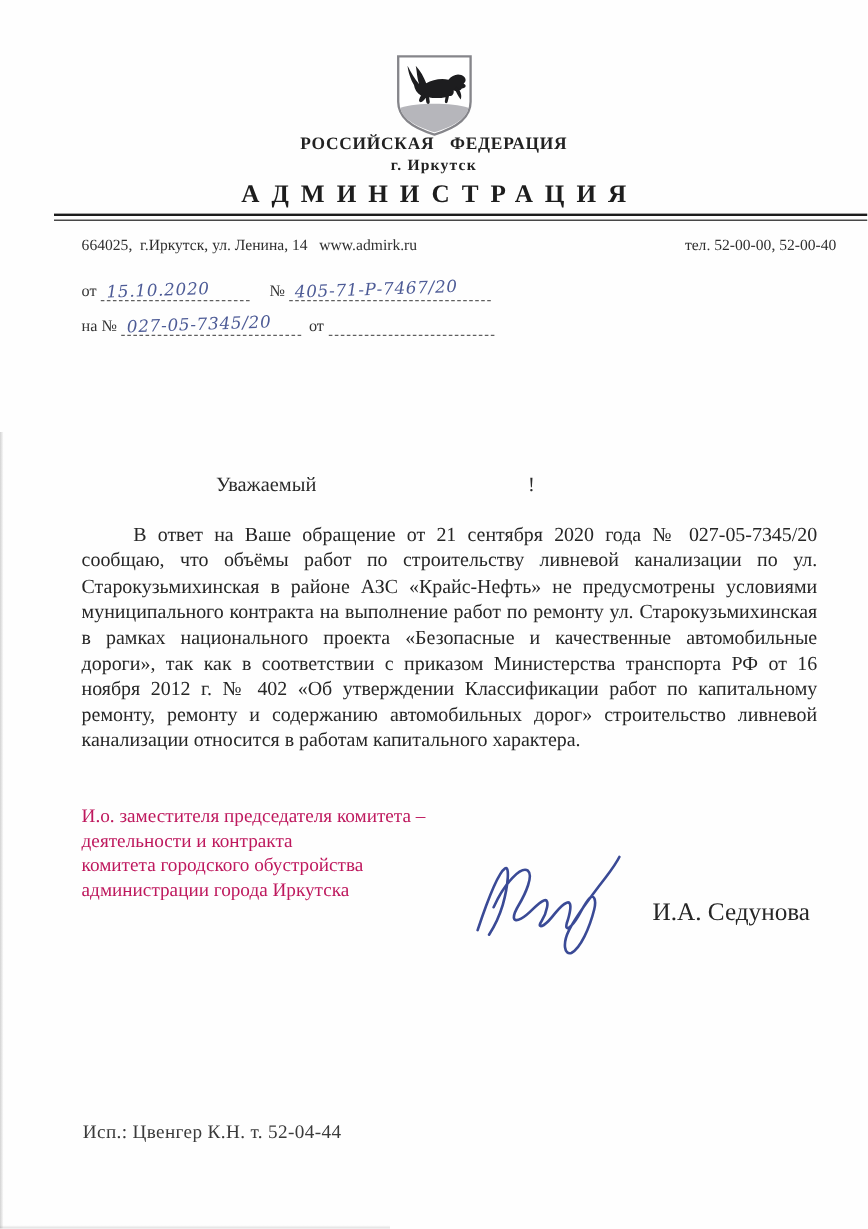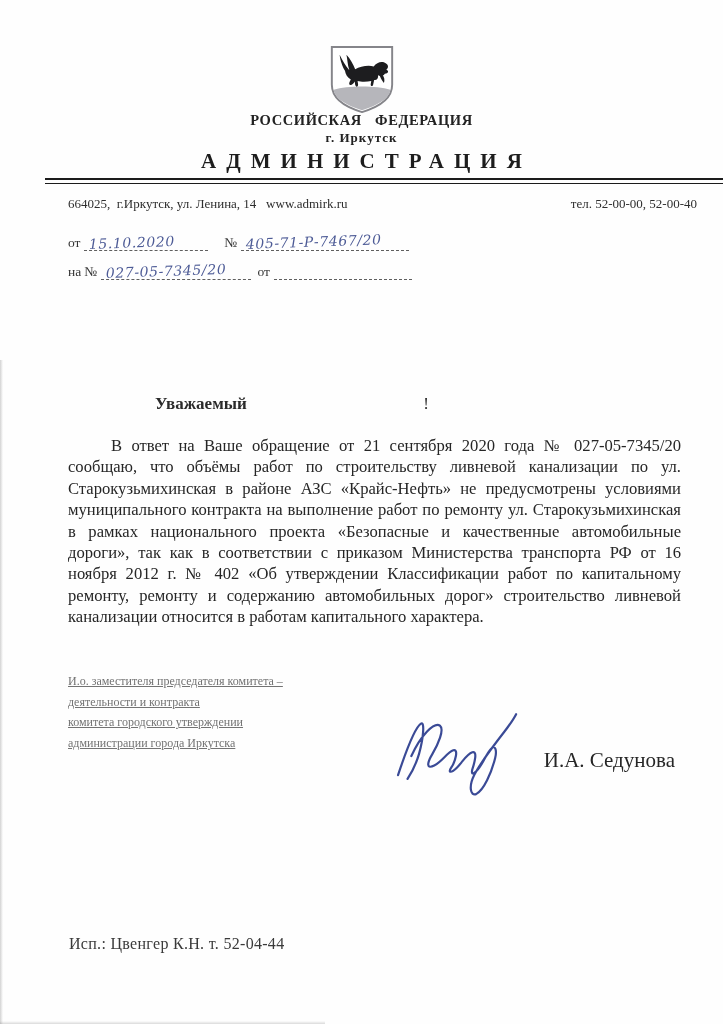--- a/index.html
+++ b/index.html
@@ -41,28 +41,28 @@
   .w170{width:168px;}
   .w150{width:150px;margin-right:6px;}
   .w140{width:138px;}
   .hand{position:absolute;left:5px;bottom:-2px;
     font-family:"DejaVu Serif",serif;font-style:italic;
     color:#4d5b96;font-size:14px;letter-spacing:.6px;white-space:nowrap;
     transform:rotate(-2deg);transform-origin:left bottom;}
 
   
   .greeting{position:absolute;top:394px;left:68px;font-size:17px;color:#2a2a2a;}
-  .greeting .sal{margin-left:87px;font-weight:bold;}
+  .greeting .sal{margin-left:112px;}
   .greeting .gap{display:inline-block;width:168px;}
   .body-par{position:absolute;top:435px;left:68px;width:613px;margin:0;
     font-size:16.6px;line-height:21.4px;text-align:justify;text-indent:43px;color:#262626;}
 
   
   .sig-block{position:absolute;top:671px;left:68px;width:613px;height:108px;}
-  .sig-lines{font-size:12px;line-height:20.7px;color:#737373;text-decoration:underline;}
+  .sig-lines{font-size:16px;line-height:20.7px;color:#be185d;}
   .sig-autograph{position:absolute;left:318px;top:26px;}
   .sig-name{position:absolute;right:6px;bottom:6px;font-size:21px;color:#262626;}
 
   
   .exec{position:absolute;top:935px;left:69px;font-size:16px;letter-spacing:.3px;color:#3a3a3a;text-align:right;}
 </style>
 </head>
 <body>
 
 <div class="page">
@@ -121,21 +121,21 @@
     <span class="gap"></span>
     <span>!</span>
   </div>
 
   <p class="body-par">В ответ на Ваше обращение от 21 сентября 2020 года № 027-05-7345/20 сообщаю, что объёмы работ по строительству ливневой канализации по ул. Старокузьмихинская в районе АЗС «Крайс-Нефть» не предусмотрены условиями муниципального контракта на выполнение работ по ремонту ул. Старокузьмихинская в рамках национального проекта «Безопасные и качественные автомобильные дороги», так как в соответствии с приказом Министерства транспорта РФ от 16 ноября 2012 г. № 402 «Об утверждении Классификации работ по капитальному ремонту, ремонту и содержанию автомобильных дорог» строительство ливневой канализации относится в работам капитального характера.</p>
 
   <div class="sig-block">
     <div class="sig-lines">
       <div>И.о. заместителя председателя комитета –</div>
       <div>деятельности и контракта</div>
-      <div>комитета городского утверждении</div>
+      <div>комитета городского обустройства</div>
       <div>администрации города Иркутска</div>
     </div>
     <div class="sig-autograph">
       <svg width="165" height="100" viewBox="0 0 160 105" aria-hidden="true">
         <path d="M6,82 C14,58 24,32 30,28 C34,25 33,42 28,60 C25,70 20,80 16,86
                  M20,62 C30,40 44,26 50,30 C55,34 48,50 42,60 C36,70 36,76 44,72
                  C52,68 58,58 64,56 C70,54 66,68 62,74 C58,80 62,80 68,74
                  C74,68 78,60 84,58 C90,56 86,70 84,76 C82,84 88,80 94,70
                  C97,65 100,58 104,54 C108,50 110,56 108,64
                  C104,80 96,98 88,102 C82,104 80,94 86,82

